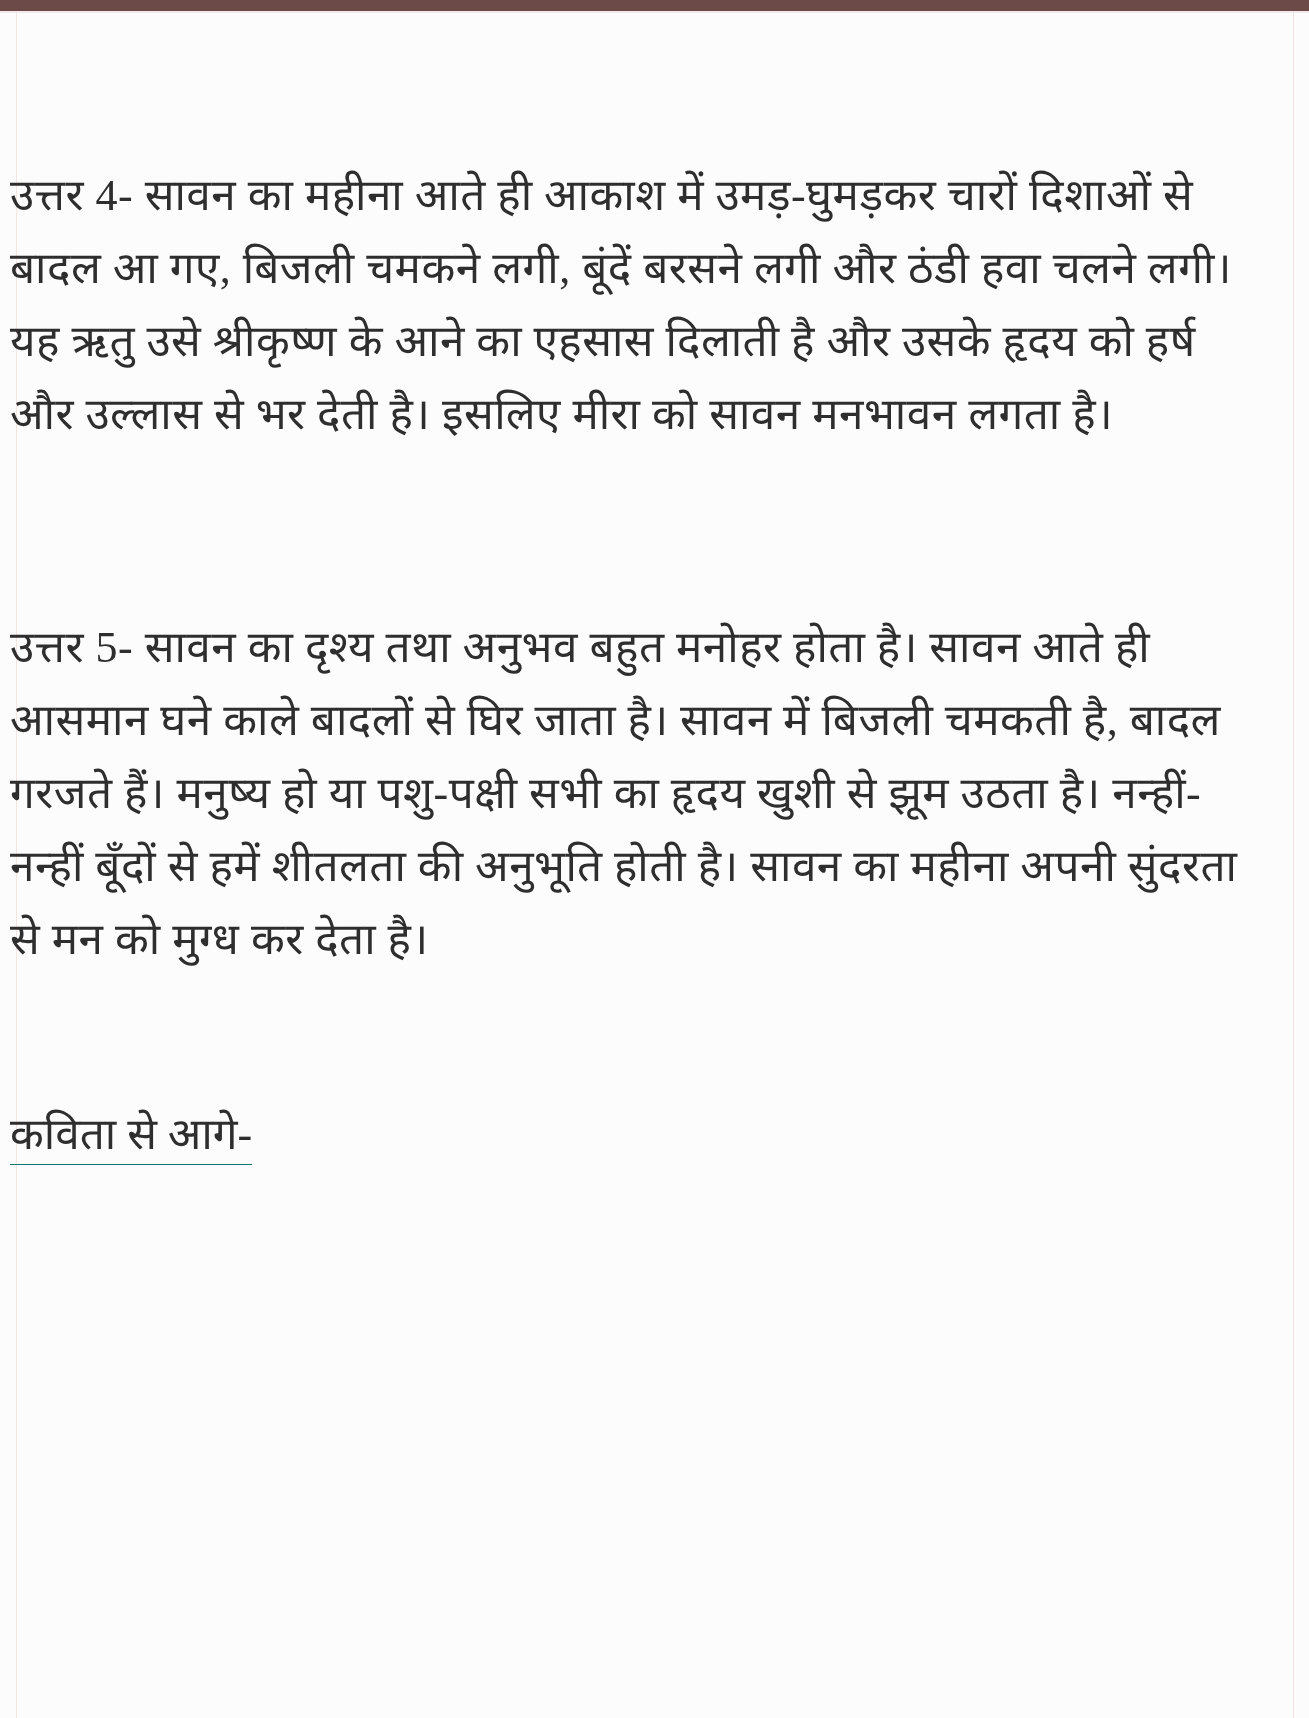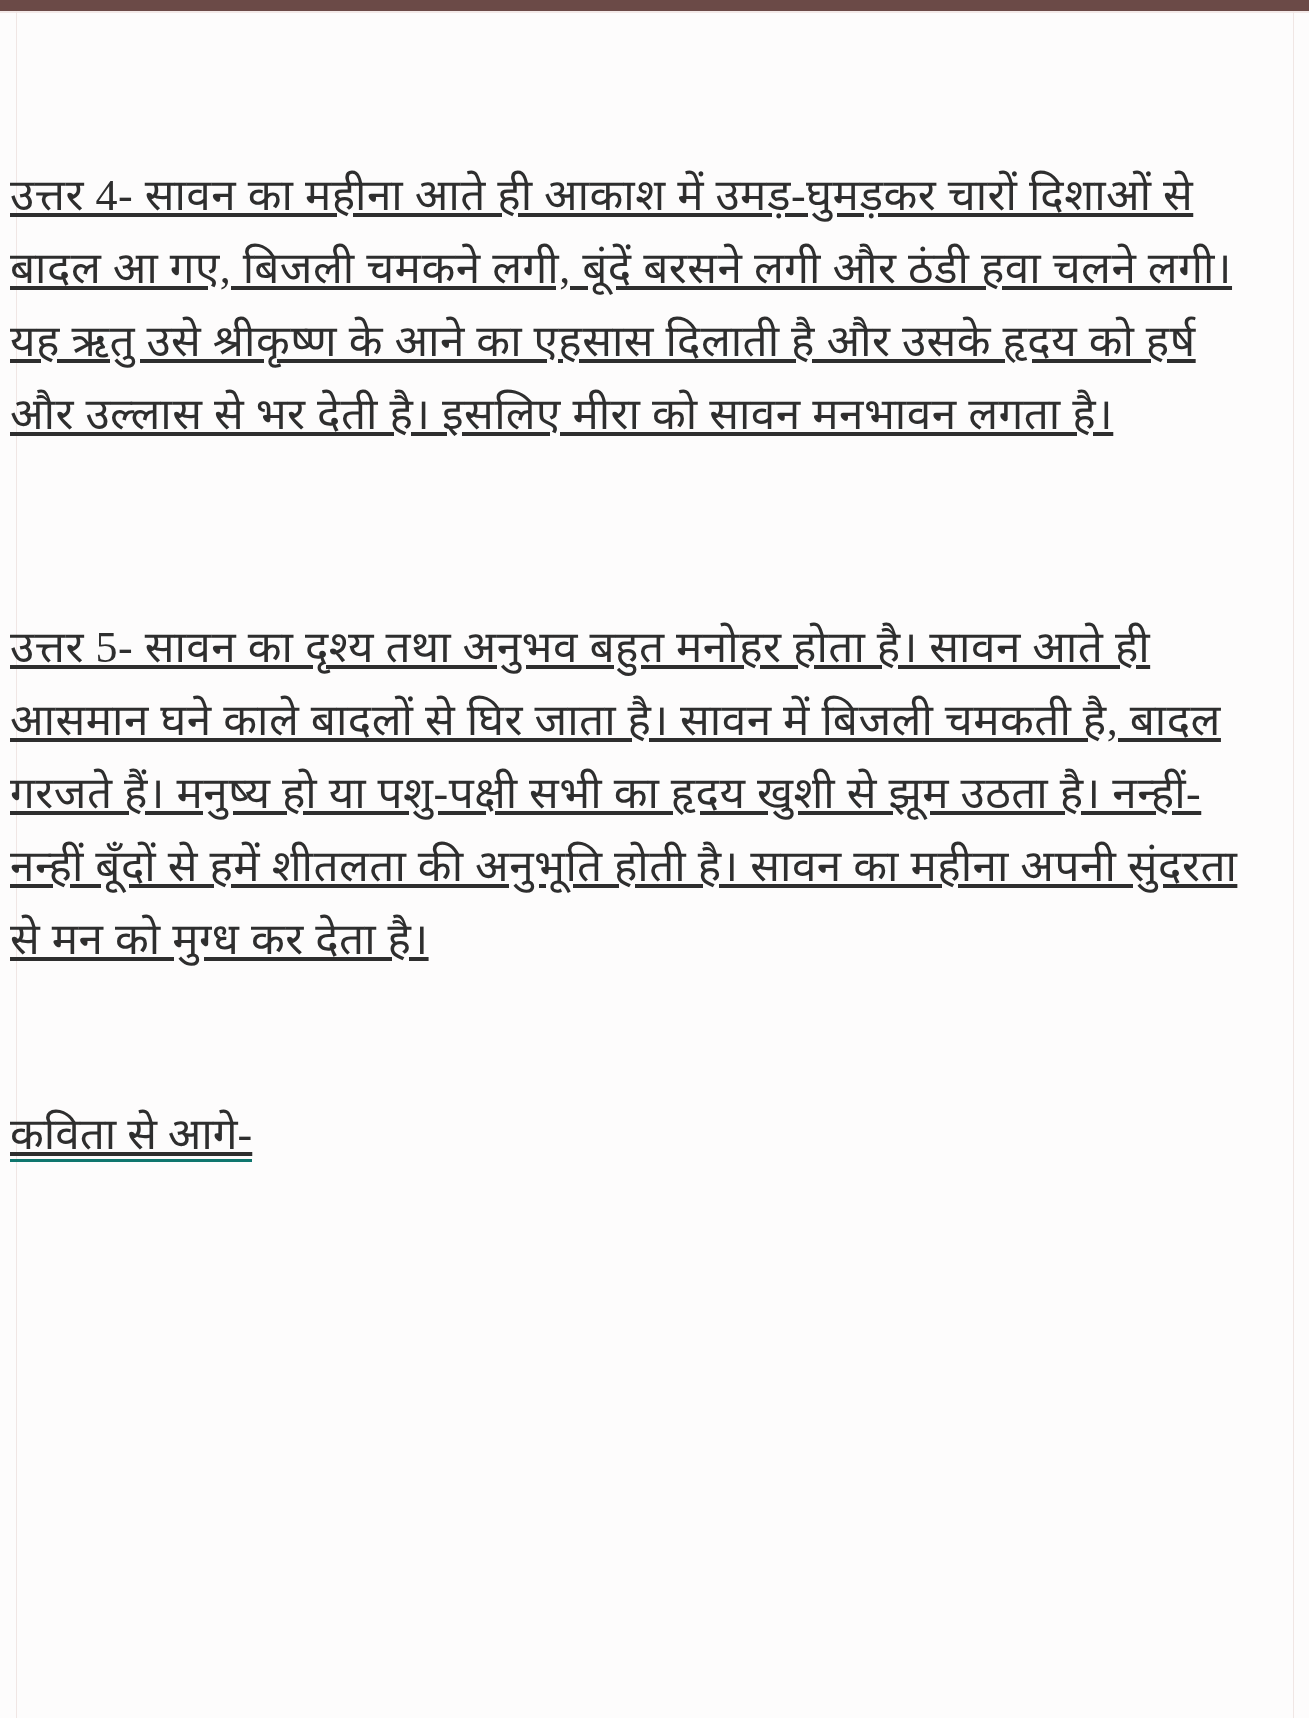--- a/index.html
+++ b/index.html
@@ -38,39 +38,39 @@
   }
   .edge-left  { left: 16px; }
   .edge-right { left: 1293px; }
   .content {
     position: absolute;
     top: 11px;
     left: 0;
     width: 1309px;
     box-sizing: border-box;
     padding: 0 55px 0 10px;
-    text-decoration: underline;
   }
   .para {
     margin: 0;
     font-size: 44px;
     line-height: 73px;
     letter-spacing: 0.5px;
     max-width: 1250px;
   }
   .p-a4 { margin-top: 148px; }
   .p-a5 { margin-top: 160px; }
   .heading {
     margin: 122px 0 0 0;
     font-size: 44px;
     line-height: 73px;
     font-weight: normal;
   }
   .heading .underline {
-    border-bottom: 3px solid #0f766e;
+    border-bottom: 1px solid #0f766e;
+    padding-bottom: 5px;
   }
   .p-a1 { margin-top: 48px; }
   .list { margin-top: 30px; }
   .list-item {
     font-size: 44px;
     line-height: 73px;
     letter-spacing: 0.5px;
     white-space: pre-wrap;
   }
   .list-item + .list-item { margin-top: 32px; }

